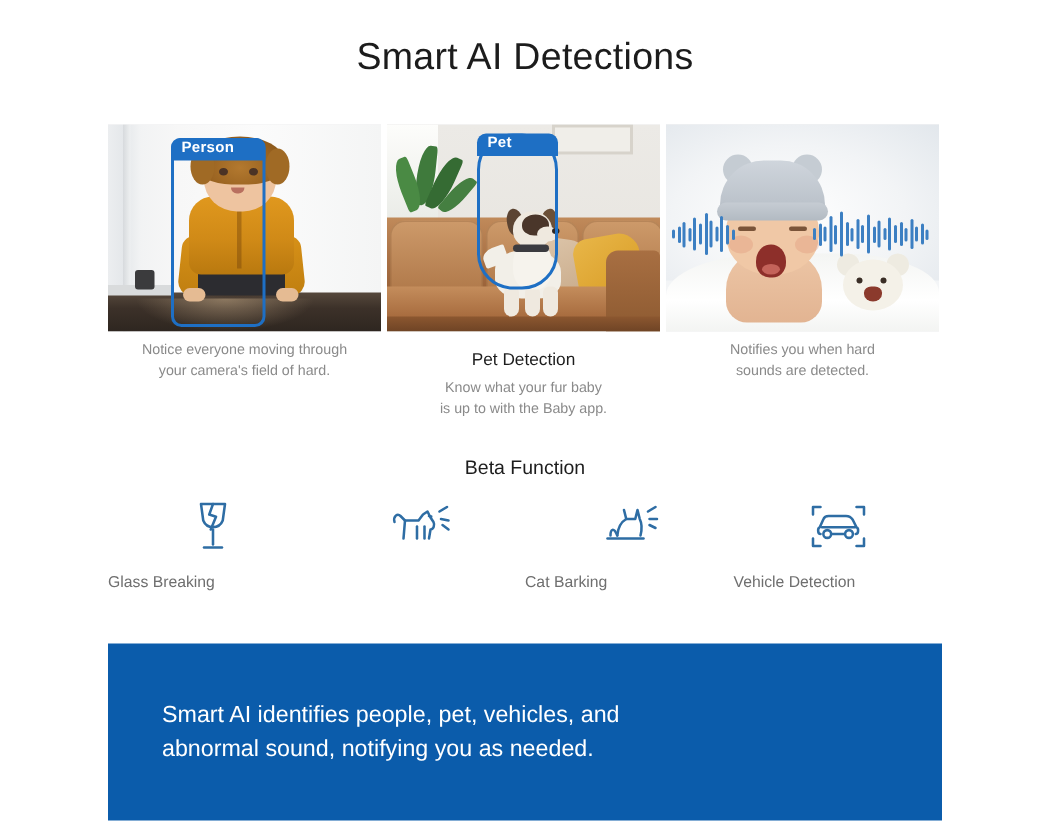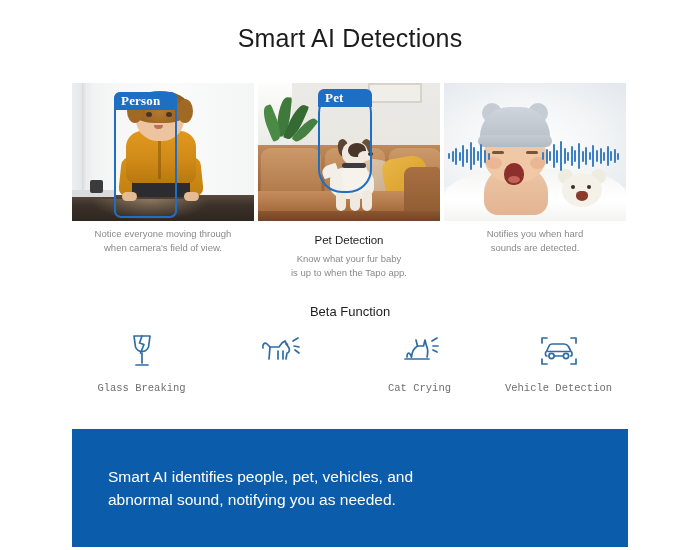--- a/index.html
+++ b/index.html
@@ -342,28 +342,27 @@
     border: 2px solid #1e6fc4;
     border-radius: 7px;
     box-sizing: border-box;
   }
   .detbox .tag {
     position: absolute;
     left: -2px;
     top: -2px;
     background: #1e6fc4;
     color: #ffffff;
-    font-size: 13px;
+    font-size: 10px;
     font-weight: bold;
     padding: 2px 7px 3px 7px;
     border-radius: 6px 6px 0 0;
     line-height: 1;
     letter-spacing: .2px;
     white-space: nowrap;
-    font-family: Liberation Serif, serif;
   }
   .detbox-person { left: 42px; top: 9px; width: 63px; height: 126px; }
   .detbox-person .tag { width: 63px; box-sizing: border-box; }
   .detbox-pet { left: 60px; top: 6px; width: 54px; height: 104px; }
   .detbox-pet .tag { width: 54px; box-sizing: border-box; }
 
   
   .cap-title {
     margin-top: 13px;
     text-align: center;
@@ -391,22 +390,20 @@
   }
   .beta-row {
     position: absolute;
     left: 72px;
     top: 330px;
     width: 556px;
     display: flex;
   }
   .beta-item {
     flex: 1;
-    text-align: center;
-    font-family: Liberation Mono, monospace;
   }
   .beta-icon {
     height: 42px;
     display: flex;
     align-items: center;
     justify-content: center;
   }
   .beta-label {
     margin-top: 10px;
     font-size: 10.5px;
@@ -469,21 +466,21 @@
         <div class="tod-eye-l"></div>
         <div class="tod-eye-r"></div>
         <div class="tod-mouth"></div>
       </div>
       <div class="detbox detbox-person" style="border-color: rgb(30, 111, 196);">
         <span class="tag" style="background: rgb(30, 111, 196);">Person</span>
       </div>
     </div>
     <div class="cap-desc">
       <div>Notice everyone moving through</div>
-      <div>when camera's field of view.</div>
+      <div>your camera's field of hard.</div>
     </div>
   </div>
 
   <div class="feature">
     <div class="thumb">
       <div class="sc-pet">
         <div class="window"></div>
         <div class="frame-art"></div>
         <div class="plant">
           <div class="leaf" style="left:16px; top:0; width:12px; height:40px; transform:rotate(6deg);"></div>
@@ -515,21 +512,21 @@
         <div class="dog-nose"></div>
         <div class="dog-collar"></div>
       </div>
       <div class="detbox detbox-pet" style="border-color: rgb(30, 111, 196); border-radius: 24px;">
         <span class="tag" style="background: rgb(30, 111, 196);">Pet</span>
       </div>
     </div>
     <div class="cap-title">Pet Detection</div>
     <div class="cap-desc">
       <div>Know what your fur baby</div>
-      <div>is up to when the Tapo app.</div>
+      <div>is up to with the Baby app.</div>
     </div>
   </div>
 
   <div class="feature">
     <div class="thumb">
       <div class="sc-baby">
         <div class="pillow-bg"></div>
         <div class="bed-sheet"></div>
         <div class="baby-torso"></div>
         <div class="hat-ear-l"></div>
@@ -634,21 +631,21 @@
       <svg width="44" height="32" viewBox="0 0 44 32" fill="none" stroke="#2e6da4" stroke-width="1.7" stroke-linecap="round" stroke-linejoin="round">
         <path d="M18 5 L19.5 11 L25.5 11 L27 5 L28.5 11 C30 14 30 18 29 22"></path>
         <path d="M19.5 11 C16 13 14 17 13.5 22"></path>
         <path d="M9 22 C9 18 11 16 13.5 22"></path>
         <path d="M7 24 H31"></path>
         <path d="M34 6 L39 3"></path>
         <path d="M35 11 L40 11"></path>
         <path d="M35 15 L39 17"></path>
       </svg>
     </div>
-    <div class="beta-label">Cat Crying</div>
+    <div class="beta-label">Cat Barking</div>
   </div>
 
   <div class="beta-item">
     <div class="beta-icon">
       <svg width="40" height="34" viewBox="0 0 40 34" fill="none" stroke="#2e6da4" stroke-width="1.7" stroke-linecap="round" stroke-linejoin="round">
         <path d="M3 9 V4 H8"></path>
         <path d="M32 4 H37 V9"></path>
         <path d="M37 25 V30 H32"></path>
         <path d="M8 30 H3 V25"></path>
         <path d="M8 22 C6 22 6 18 7.5 17.5 L10 12 C10.5 10.5 12 10 13.5 10 H25 C27 10 28.5 11 29.5 12.5 L32 17.5 C33.5 18 33.5 22 31.5 22"></path>

